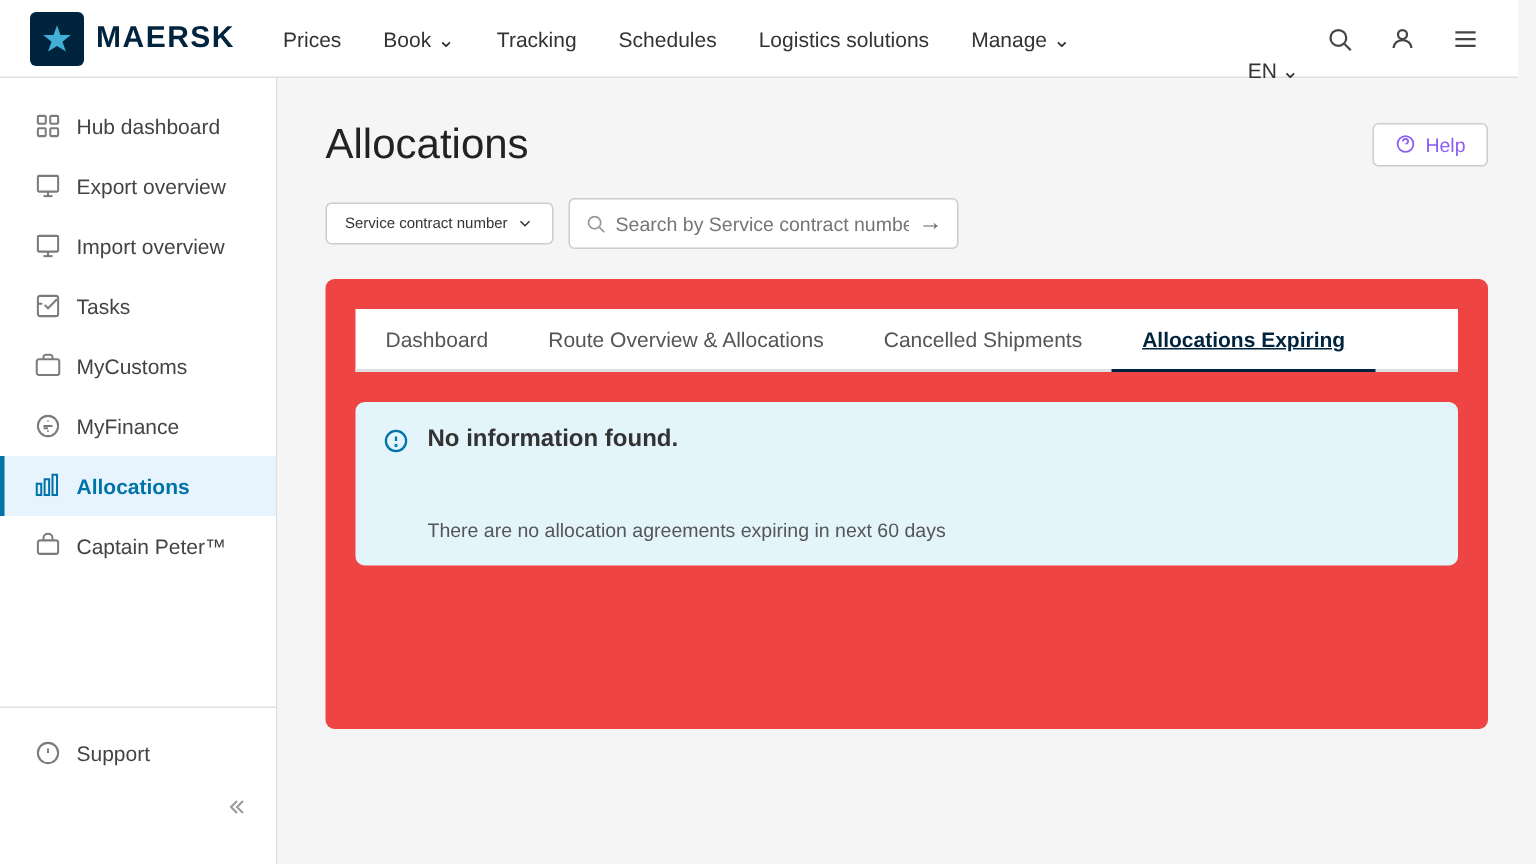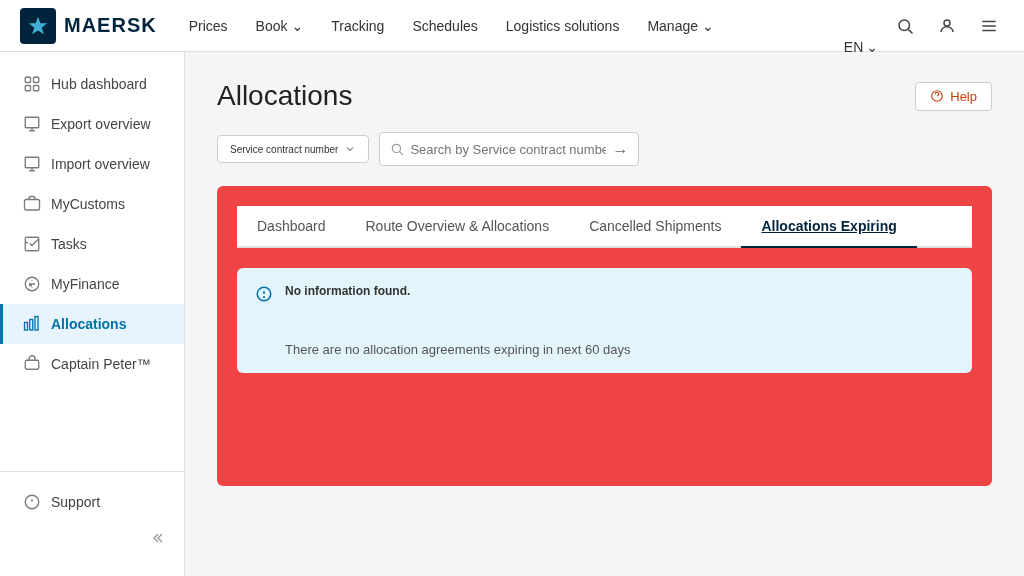--- a/index.html
+++ b/index.html
@@ -7,21 +7,21 @@
 
     
     .topnav {
       display: flex;
       align-items: center;
       background: #fff;
       height: 52px;
       padding: 0 20px;
       border-bottom: 1px solid #e0e0e0;
       position: fixed;
-      top: 0; left: 0; right: 0;
+      top: 0; left: 0; right: 12px;
       z-index: 100;
     }
     .topnav-logo {
       display: flex;
       align-items: center;
       margin-right: 20px;
     }
     .topnav-logo .logo-star {
       width: 36px;
       height: 36px;
@@ -157,21 +157,21 @@
     .help-btn {
       display: flex;
       align-items: center;
       gap: 6px;
       border: 1px solid #ccc;
       background: #fff;
       padding: 6px 14px;
       border-radius: 4px;
       font-size: 13px;
       cursor: pointer;
-      color: #c2410c;
+      color: #8b5cf6;
     }
 
     
     .filter-bar {
       display: flex;
       align-items: center;
       gap: 10px;
       margin-bottom: 20px;
     }
     .dropdown-btn {
@@ -244,21 +244,21 @@
       gap: 12px;
       margin-top: 8px;
     }
     .info-box-icon {
       color: #0073AB;
       font-size: 18px;
       margin-top: 1px;
       flex-shrink: 0;
     }
     .info-box-text .line1 {
-      font-size: 12px;
+      font-size: 16px;
       font-weight: 600;
       color: #333;
       margin-bottom: 4px;
     }
     .info-box-text .line2 {
       font-size: 13px;
       color: #555;
       margin-top: 44px;
     }
 
@@ -352,33 +352,33 @@
       <svg viewBox="0 0 24 24" fill="none" stroke="currentColor" stroke-width="1.8">
         <rect x="3" y="3" width="18" height="14" rx="1"></rect>
           <line x1="8" y1="21" x2="16" y2="21"></line>
           <line x1="12" y1="17" x2="12" y2="21"></line>
       </svg>
       <span>Import overview</span>
     </div>
 
     <div class="sidebar-item">
       <svg viewBox="0 0 24 24" fill="none" stroke="currentColor" stroke-width="1.8">
-        <rect x="2" y="6" width="20" height="14" rx="2"></rect>
-          <path d="M16 6V4a2 2 0 0 0-2-2h-4a2 2 0 0 0-2 2v2"></path>
-      </svg>
-      <span>MyCustoms</span>
-    </div>
-
-    <div class="sidebar-item">
-      <svg viewBox="0 0 24 24" fill="none" stroke="currentColor" stroke-width="1.8">
         <rect x="3" y="3" width="18" height="18" rx="2"></rect>
           <polyline points="9 11 12 14 20 6"></polyline>
           <line x1="3" y1="10" x2="7" y2="10"></line>
       </svg>
       <span>Tasks</span>
+    </div>
+
+    <div class="sidebar-item">
+      <svg viewBox="0 0 24 24" fill="none" stroke="currentColor" stroke-width="1.8">
+        <rect x="2" y="6" width="20" height="14" rx="2"></rect>
+          <path d="M16 6V4a2 2 0 0 0-2-2h-4a2 2 0 0 0-2 2v2"></path>
+      </svg>
+      <span>MyCustoms</span>
     </div>
 
     <div class="sidebar-item">
       <svg viewBox="0 0 24 24" fill="none" stroke="currentColor" stroke-width="1.8">
         <circle cx="12" cy="12" r="9"></circle>
           <path d="M12 7v1m0 8v1m-4-5h8m-8 2h4"></path>
       </svg>
       <span>MyFinance</span>
     </div>
 

